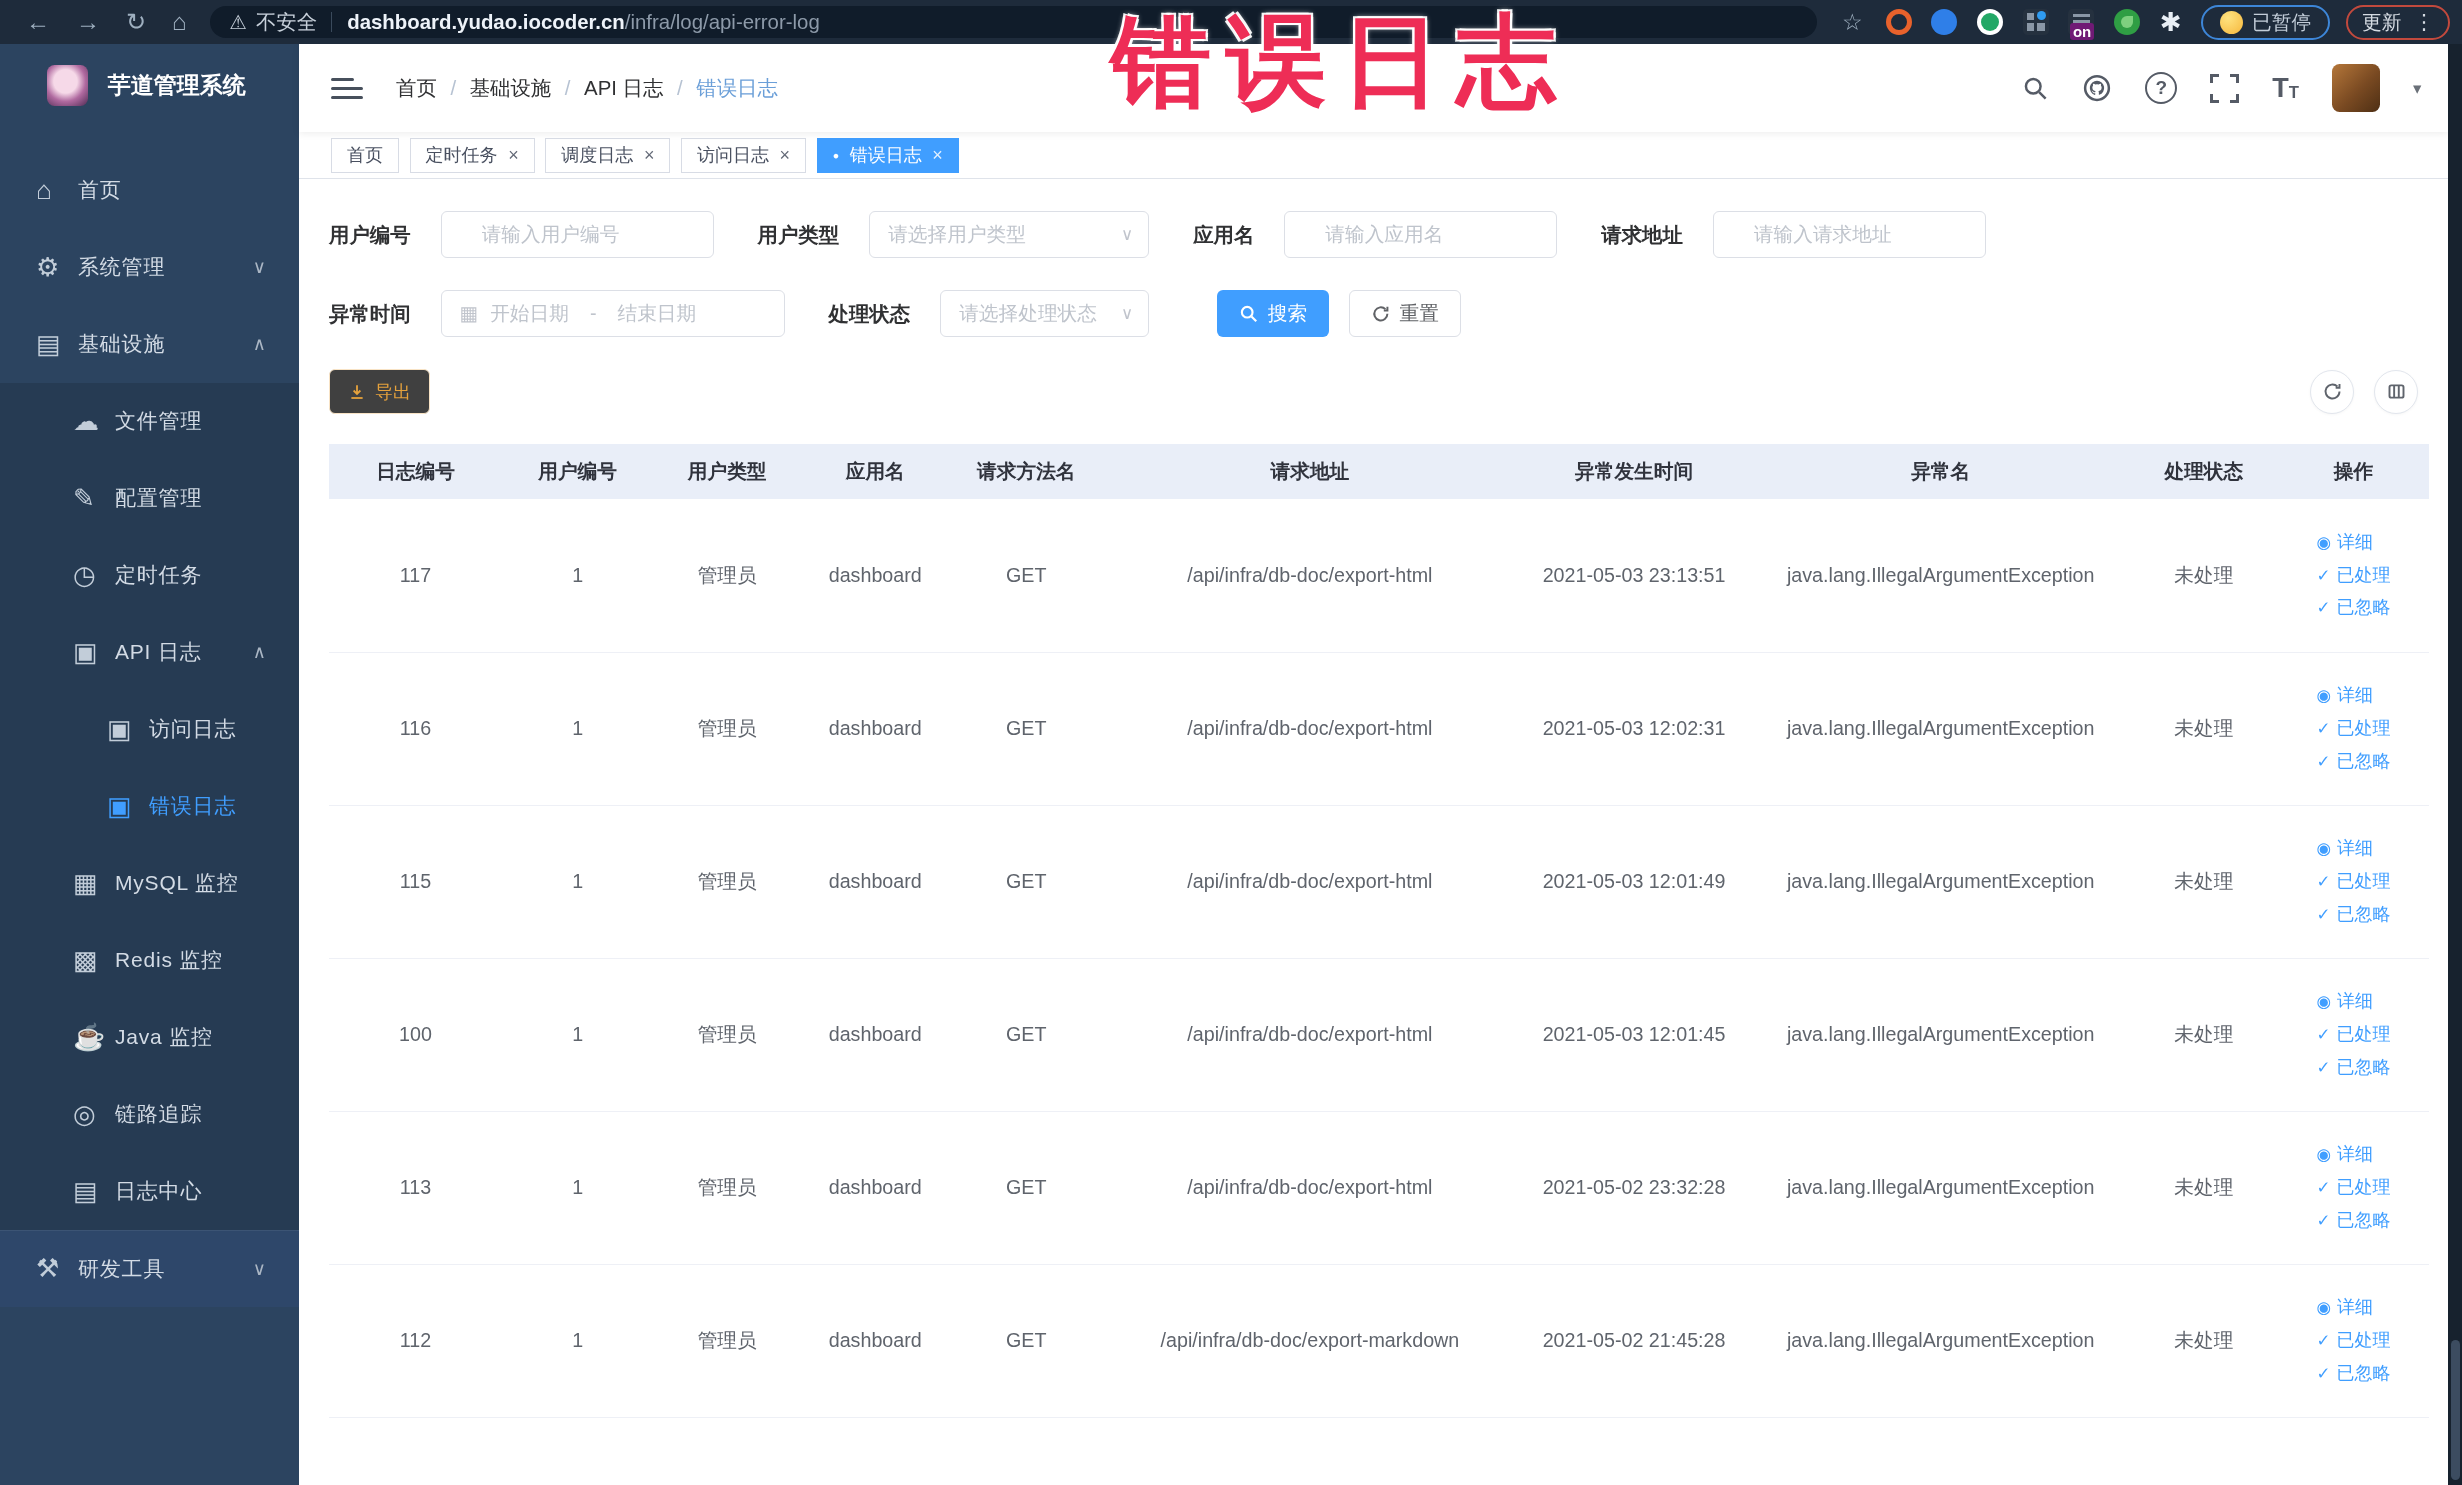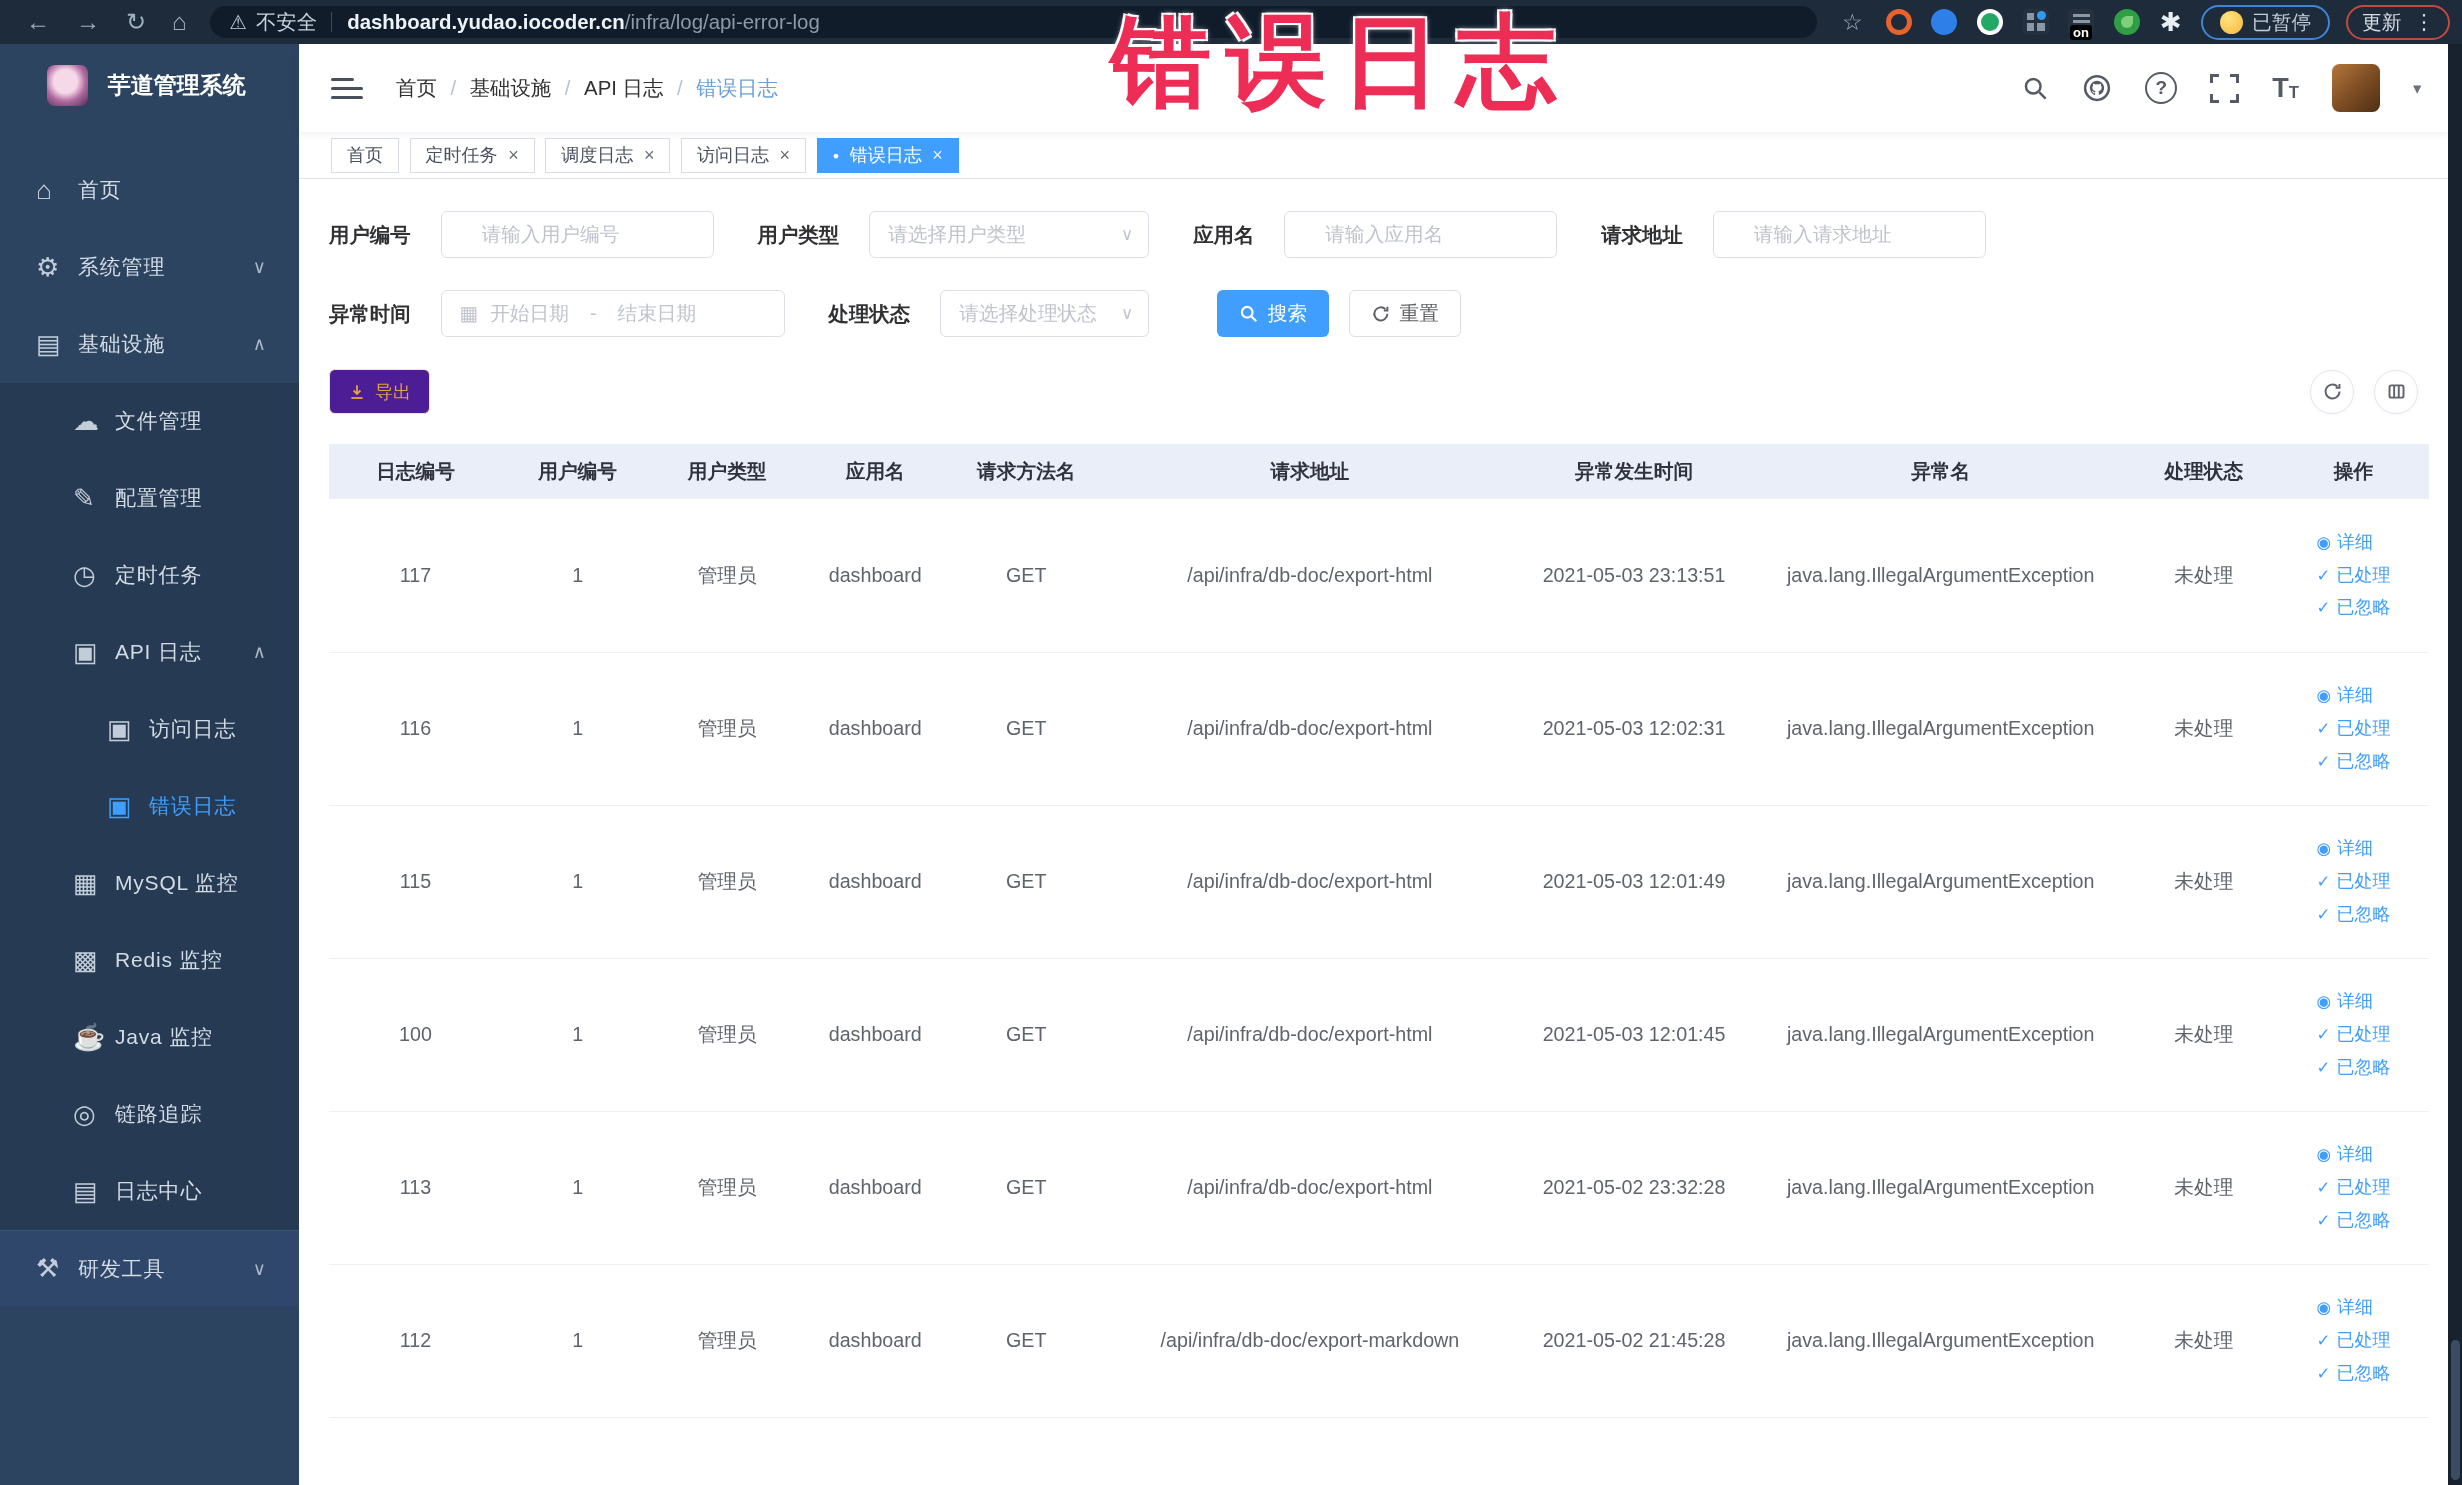--- a/index.html
+++ b/index.html
@@ -25,21 +25,21 @@
   .ext-v { background:#fff; display:flex; align-items:center; justify-content:center; }
   .ext-v i { width:18px; height:18px; border-radius:50%; background:#23a866; display:block; }
   .ext-grid { border-radius:4.5px; background:#25313f; }
   .ext-grid i { position:absolute; width:7.6px; height:7.6px; background:#8a97a6; }
   .ext-grid i:nth-child(1){left:3.8px;top:3.8px;} .ext-grid i:nth-child(2){left:3.8px;top:14.4px;}
   .ext-grid i:nth-child(3){left:14.4px;top:14.4px;}
   .ext-grid b { position:absolute; right:2.3px; top:2.3px; width:9px; height:9px; border-radius:50%; background:#2f9bf0; }
   .ext-on { border-radius:4.5px; background:#25313f; }
   .ext-on i { position:absolute; left:4.5px; width:16.7px; height:3px; background:#8a97a6; }
   .ext-on i:nth-child(1){top:5.3px;} .ext-on i:nth-child(2){top:11.4px;}
-  .ext-on b { position:absolute; left:1.5px; bottom:-4.5px; background:#000000; color:#fff; font-size:13px;
+  .ext-on b { position:absolute; left:1.5px; bottom:-4.5px; background:#701a75; color:#fff; font-size:15px;
               font-weight:700; border-radius:3px; padding:0.8px 3px; line-height:1; font-style:normal; }
   .ext-leaf { background:#2f9e44; } .ext-leaf i { position:absolute; left:6.8px; top:6.8px; width:12px; height:12px; border-radius:50% 0 50% 50%; background:#7ed07f; }
   .ext-puzzle { color:#e8eef5; font-size:26px; width:auto; height:auto; }
   .pause-pill { display:flex; align-items:center; gap:9px; height:35px; border:2.3px solid #3d86d8; border-radius:18px;
                 padding:0 16.7px; color:#c3cdd9; font-size:19.7px; margin-right:16.7px; white-space:nowrap; }
   .emoji { width:23px; height:23px; border-radius:50%; background:radial-gradient(circle at 35% 30%, #ffe380, #f6b73c); }
   .update-pill { display:flex; align-items:center; gap:12px; height:35px; border:2.3px solid #c2493d; border-radius:18px;
                  padding:0 13.6px; color:#d5dbe2; font-size:19.7px; margin-right:12px; white-space:nowrap; }
   .udots { color:#d5dbe2; font-size:21px; }
 
@@ -108,21 +108,21 @@
   .sel .ph { color:#bfc4cc; }
   .sel .arr { position:absolute; right:15px; color:#c0c4cc; font-size:16.7px; }
   .date-box { width:344px; cursor:pointer; }
   .date-box .cal { color:#c0c4cc; margin-right:12px; font-size:19.7px; }
   .date-box .ph { color:#bfc4cc; }
   .date-box .sep { color:#bfc4cc; margin:0 21px; }
   .btn { display:inline-flex; align-items:center; gap:9px; height:47px; border-radius:6px;
          font-size:19.7px; padding:0 21px; cursor:pointer; border:1.5px solid transparent; white-space:nowrap; }
   .btn-primary { background:#409eff; color:#fff; margin-left:24px; }
   .btn-plain { background:#fff; border-color:#dcdfe6; color:#606266; margin-left:19.7px; }
-  .btn-warn { background:#4c1d95; border-color:#f8e3c5; color:#e6a23c; height:45px; font-size:18px; padding:0 18px; }
+  .btn-warn { background:#404040; border-color:#f8e3c5; color:#e6a23c; height:45px; font-size:18px; padding:0 18px; }
 
   .toolbar-row { display:flex; align-items:center; justify-content:space-between; margin-bottom:30px; }
   .circle-btns { display:flex; gap:19.7px; margin-right:10.6px; }
   .cbtn { width:44px; height:44px; border-radius:50%; border:1.5px solid #e2e6ed; background:#fff;
           display:flex; align-items:center; justify-content:center; color:#5f646c; cursor:pointer;
           box-shadow:0 0.8px 3px rgba(0,0,0,0.04); }
 
   table.grid { width:2100px; border-collapse:collapse; table-layout:fixed; }
   .grid thead tr { background:#e9eef8; height:55px; }
   .grid th { font-size:19.7px; font-weight:700; color:#30333d; text-align:center; }

